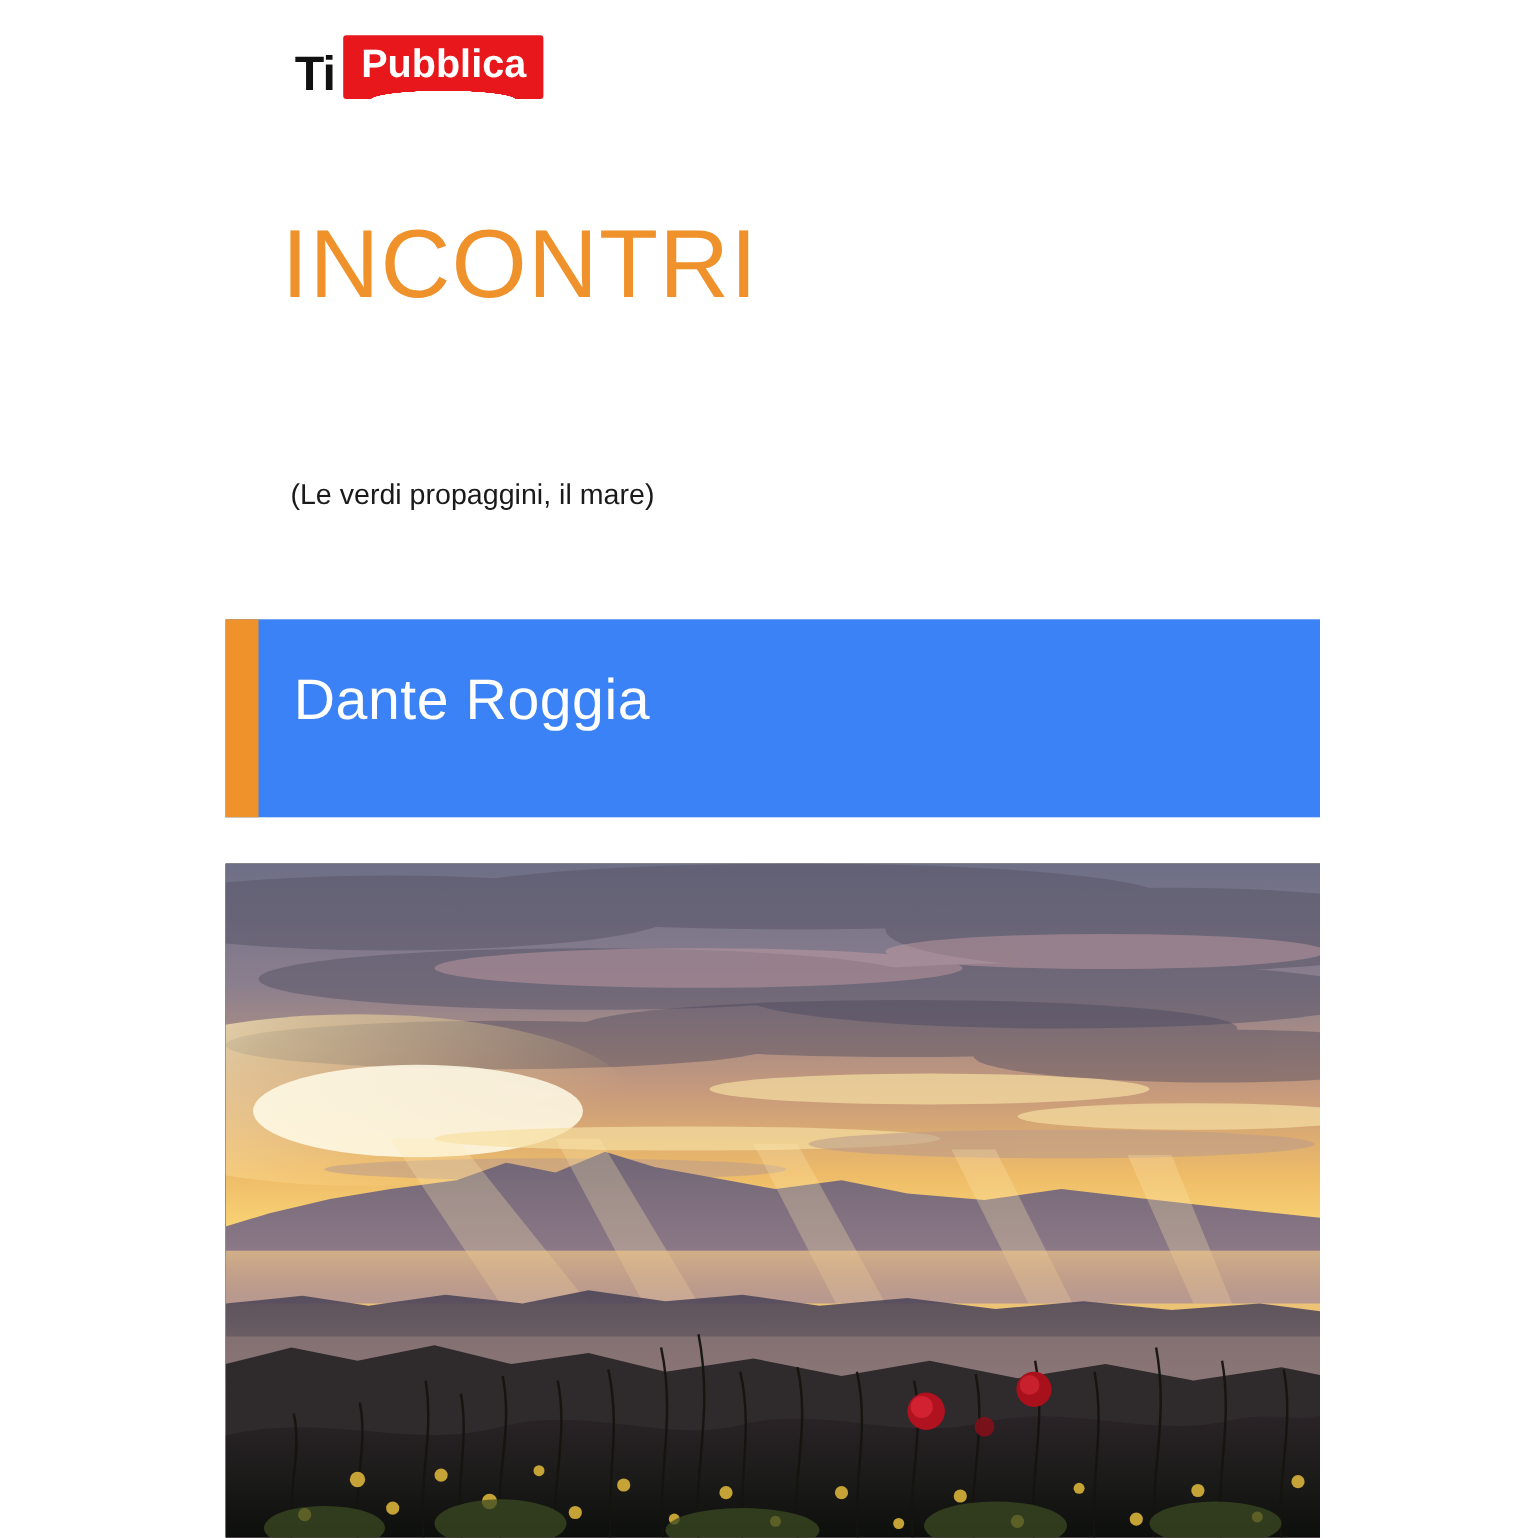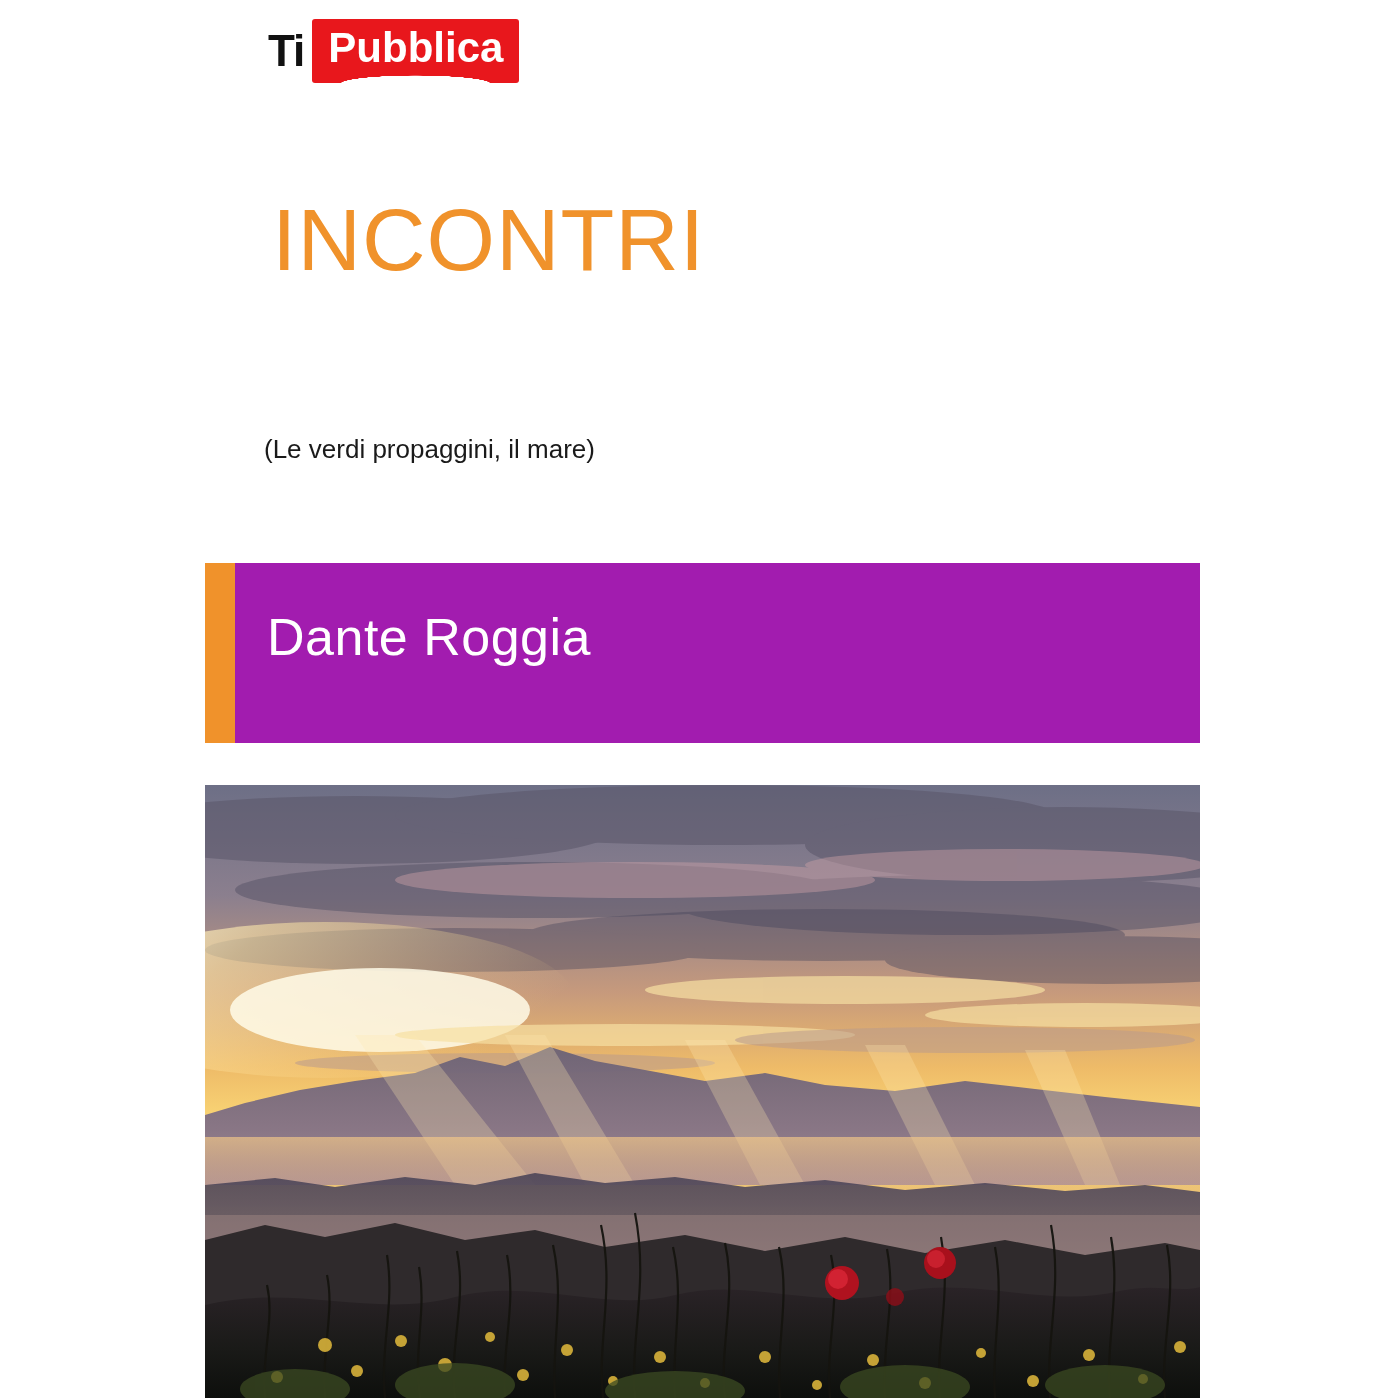--- a/index.html
+++ b/index.html
@@ -14,37 +14,37 @@
     position: relative;
     overflow: hidden;
   }
 
   
   .logo-wrap {
     position: absolute;
     left: 268px;
     top: 12px;
     display: flex;
-    align-items: center;
+    align-items: flex-end;
     height: 78px;
   }
   .logo-ti {
     font-size: 44px;
     font-weight: bold;
     color: #111111;
     letter-spacing: -1px;
     line-height: 1;
     margin-right: 8px;
     font-family: "Liberation Sans", sans-serif;
   }
   .logo-badge {
     position: relative;
     background: #e8171c;
     color: #ffffff;
-    font-size: 42px;
+    font-size: 36px;
     font-weight: bold;
     padding: 8px 16px 14px 16px;
     line-height: 1;
     border-radius: 3px;
     font-family: "Liberation Sans", sans-serif;
   }
   
   .logo-badge::after {
     content: "";
     position: absolute;
@@ -52,21 +52,21 @@
     right: 0;
     bottom: -1px;
     height: 14px;
     background:
       radial-gradient(ellipse 60% 100% at 50% 100%, #ffffff 0 60%, rgba(255,255,255,0) 61%);
   }
 
   
   .title {
     position: absolute;
-    left: 272px;
+    left: 256px;
     top: 196px;
     font-size: 88px;
     font-weight: normal;
     color: #f0922b;
     letter-spacing: 1px;
     line-height: 1;
     white-space: nowrap;
   }
   .subtitle {
     position: absolute;
@@ -78,21 +78,21 @@
     white-space: nowrap;
   }
 
   
   .author-band {
     position: absolute;
     left: 205px;
     top: 563px;
     width: 995px;
     height: 180px;
-    background: #a21caf;
+    background: #3b82f6;
     display: flex;
     align-items: center;
   }
   .author-accent {
     position: absolute;
     left: 0;
     top: 0;
     width: 30px;
     height: 100%;
     background: #f0922b;

